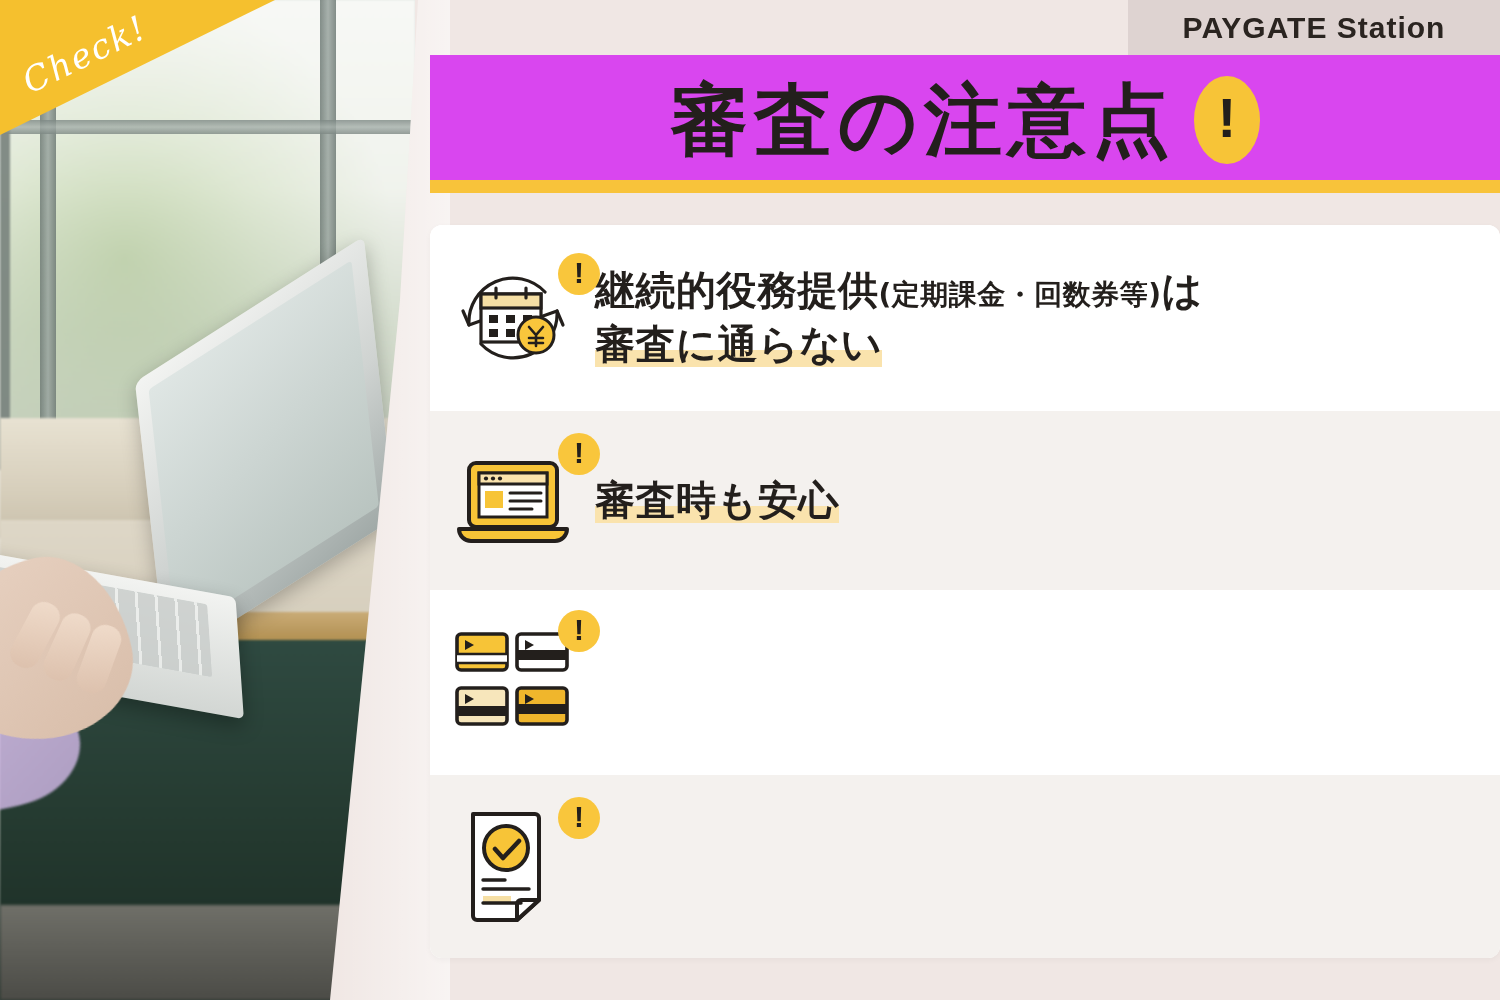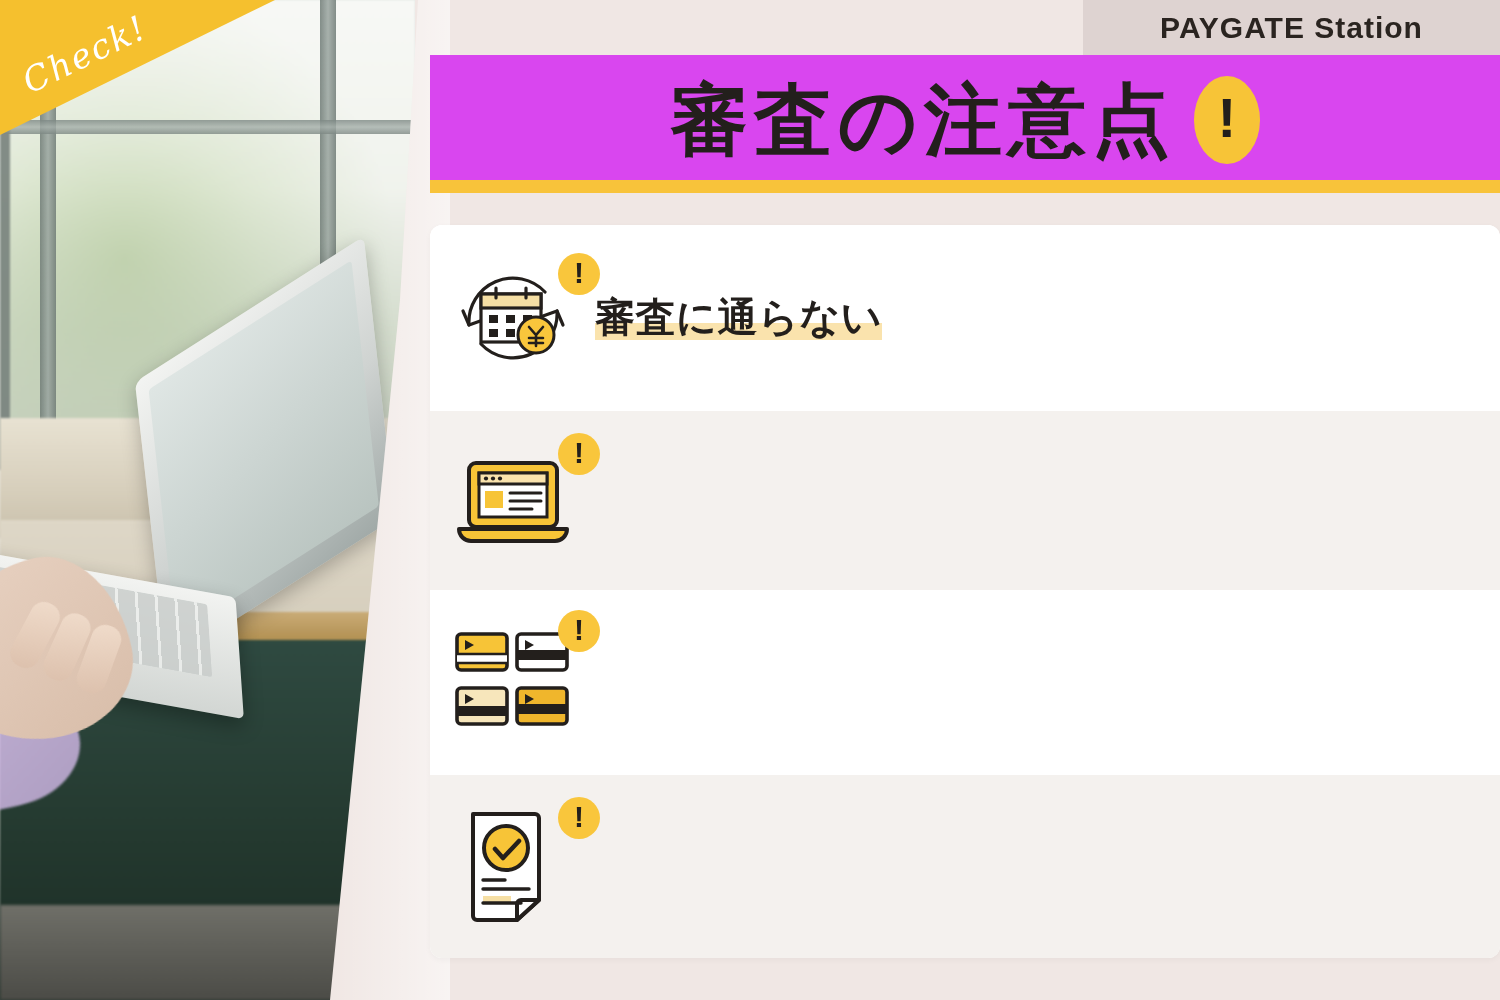--- a/index.html
+++ b/index.html
@@ -135,21 +135,21 @@
     font-style:italic;
     font-size:34px;
     letter-spacing:2px;
   }
 
   
   .right{
     position:absolute;left:415px;top:0;width:1085px;height:1000px;
   }
   .brand-badge{
-    position:absolute;right:0;top:0;width:417px;height:55px;
+    position:absolute;right:0;top:0;width:372px;height:55px;
     background:#ded3d1;
     display:flex;align-items:center;justify-content:center;
   }
   .brand-badge span{
     font-size:30px;font-weight:bold;color:#2a2420;letter-spacing:1px;
   }
 
   .title-card{
     position:absolute;left:15px;top:55px;width:1070px;height:130px;
     background:#d946ef;
@@ -280,20 +280,21 @@
                 <rect x="53" y="70" width="9" height="8"></rect>
     </g>
     <circle cx="83" cy="76" r="18" fill="#F9C63C" stroke="#231f1c" stroke-width="3"></circle>
     <path d="M76 68 l7 8 l7 -8 M76 79 h14 M76 84 h14 M83 76 v11" stroke="#231f1c" stroke-width="2.6" fill="none" stroke-linecap="round"></path>
   </svg>
           </div>
           <div class="badge" style="left: 128px; top: 28px;">
             <b>!</b>
           </div>
           <div class="row-text">
+            <div><span class="">継続的役務提供</span><span class="sm">(定期課金・回数券等)</span><span class="">は</span></div>
             <div><span class="hl ">審査に通らない</span></div>
           </div>
         </div>
         <div class="row even" style="height: 179px;">
           <div class="row-icon">
   <svg width="120" height="100" viewBox="0 0 120 100">
     <rect x="16" y="12" width="88" height="64" rx="7" fill="#F7C437" stroke="#231f1c" stroke-width="4"></rect>
     <rect x="26" y="22" width="68" height="44" fill="#ffffff" stroke="#231f1c" stroke-width="3"></rect>
     <rect x="26" y="22" width="68" height="11" fill="#fae3ad" stroke="#231f1c" stroke-width="3"></rect>
     <g fill="#231f1c">
@@ -307,20 +308,21 @@
                 <path d="M57 50 h31"></path>
                 <path d="M57 58 h22"></path>
     </g>
     <path d="M6 78 h108 a12 12 0 0 1 -12 12 H18 a12 12 0 0 1 -12 -12 z" fill="#F7C437" stroke="#231f1c" stroke-width="4" stroke-linejoin="round"></path>
   </svg>
           </div>
           <div class="badge" style="left: 128px; top: 22px;">
             <b>!</b>
           </div>
           <div class="row-text">
+            <div><span class="hl ">審査時も安心</span></div>
           </div>
         </div>
         <div class="row odd" style="height: 185px;">
           <div class="row-icon">
   <svg width="120" height="110" viewBox="0 0 120 110">
     <g stroke="#231f1c" stroke-width="3.6">
       <rect x="4" y="6" width="50" height="36" rx="4" fill="#F7C437"></rect>
       <rect x="4" y="26" width="50" height="9" fill="#ffffff" stroke="none"></rect>
       <path d="M4 26 h50 M4 35 h50" stroke="#231f1c" stroke-width="2.6"></path>
       <rect x="64" y="6" width="50" height="36" rx="4" fill="#ffffff"></rect>

